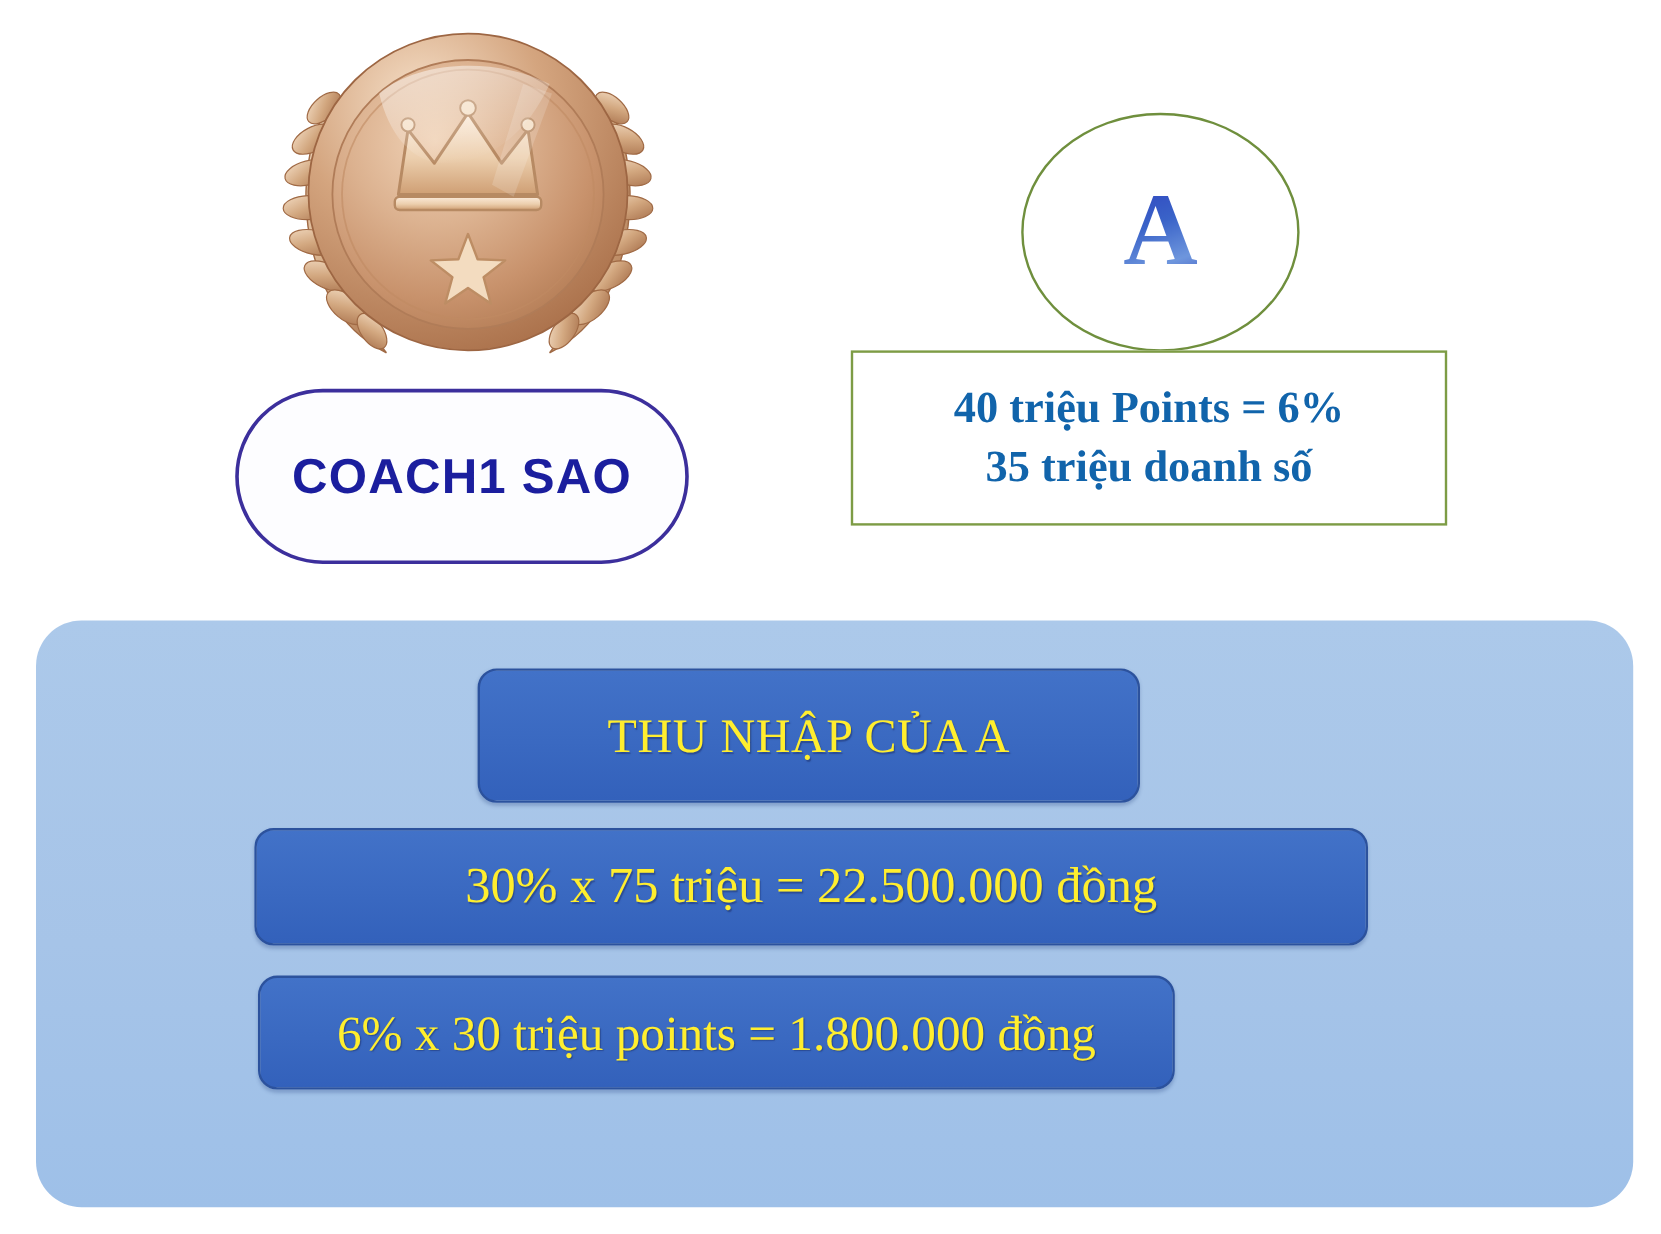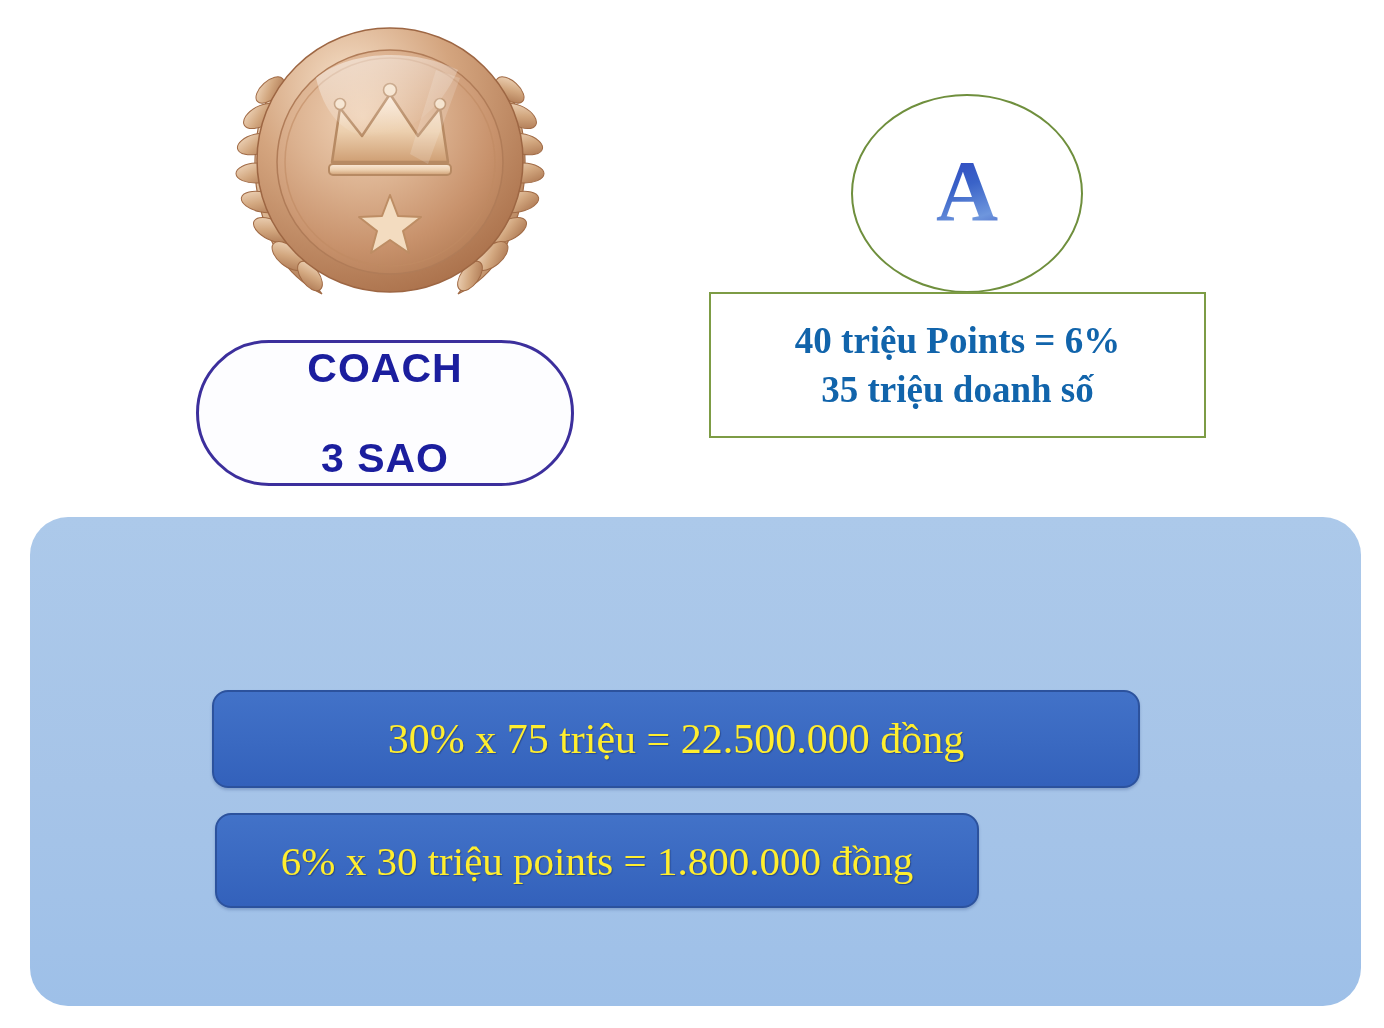--- a/index.html
+++ b/index.html
@@ -21,31 +21,31 @@
     left: 214px;
     top: 12px;
     width: 352px;
     height: 300px;
   }
 
   
   #coach-rank-pill {
     position: absolute;
     left: 196px;
-    top: 340px;
+    top: 324px;
     width: 378px;
     height: 146px;
     border: 3px solid #3c2f9c;
     border-radius: 76px;
     background: #fdfdff;
     box-sizing: border-box;
     display: flex;
-    flex-direction: column;
-    align-items: center;
-    justify-content: space-between;
+    flex-direction: row;
+    align-items: center;
+    justify-content: center;
   }
   .coach-line {
     font-family: "Liberation Sans", "DejaVu Sans", sans-serif;
     font-weight: bold;
     font-size: 41px;
     line-height: 1.22;
     letter-spacing: 1px;
     color: #1b1e9e;
   }
 
@@ -240,34 +240,37 @@
       <path d="M176 183 L184 204 L207 205 L189 219 L195 241 L176 228 L157 241 L163 219 L145 205 L168 204 Z" fill="#f3dcc0" stroke="#bd8d64" stroke-width="2" stroke-linejoin="round"></path>
     </g>
 
     <path d="M102 66 C132 40 196 34 244 58 C226 98 196 122 160 124 C130 126 110 100 102 66 Z" fill="url(#shineGrad)"></path>
     <path d="M222 58 L246 66 L214 152 L196 142 Z" fill="#ffffff" opacity="0.16"></path>
   </svg>
 </div>
 
 <div id="coach-rank-pill">
   <div class="coach-line">COACH</div>
-  <div class="coach-line">3 SAO</div>
+  <div class="coach-line">1 SAO</div>
 </div>
 
 <div id="person-circle">
   <span id="person-letter">A</span>
 </div>
 
 <div id="stats-box">
   <div class="stats-line">40 triệu Points = 6%</div>
   <div class="stats-line">35 triệu doanh số</div>
 </div>
 
 <div id="income-panel">
 
+  <div class="income-bar" id="income-title-bar">
+    <span class="income-text" id="income-title-text">THU NHẬP CỦA A</span>
+  </div>
 
   <div class="income-bar" id="income-row-1-bar">
     <span class="income-text" id="income-row-1-text">30% x 75 triệu = 22.500.000 đồng</span>
   </div>
 
   <div class="income-bar" id="income-row-2-bar">
     <span class="income-text" id="income-row-2-text">6% x 30 triệu points = 1.800.000 đồng</span>
   </div>
 
 </div>

